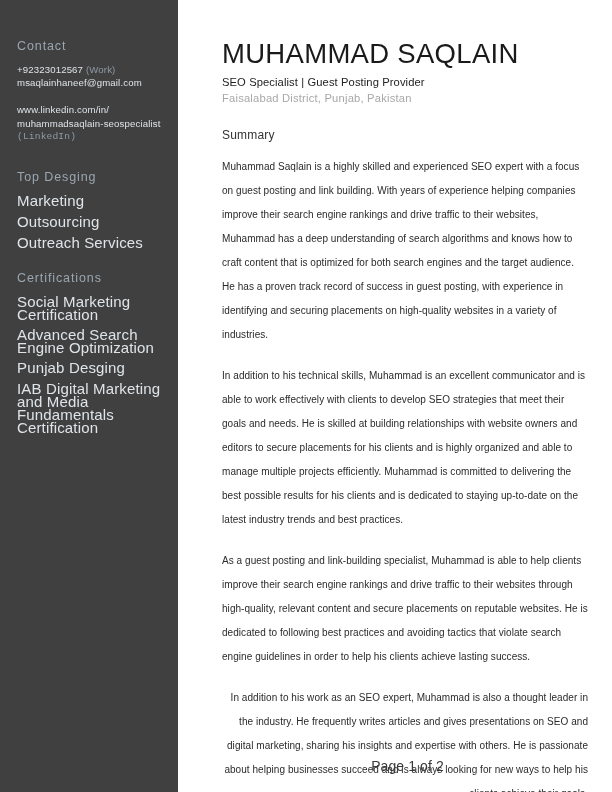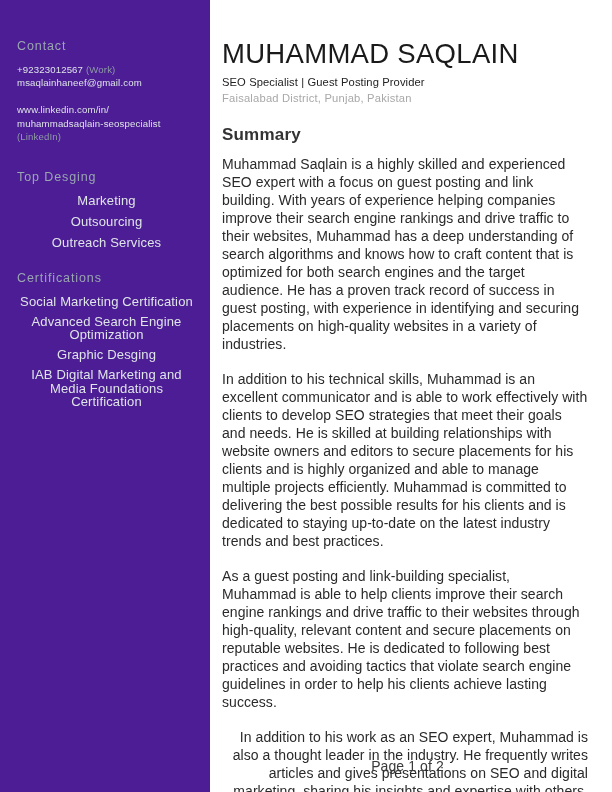--- a/index.html
+++ b/index.html
@@ -18,23 +18,23 @@
     width: 612px;
     height: 792px;
     background: #ffffff;
   }
 
   
   .sidebar {
     position: absolute;
     left: 0;
     top: 0;
-    width: 210px;
+    width: 178px;
     height: 792px;
-    background: #4c1d95;
+    background: #404040;
     box-sizing: border-box;
     padding: 38px 14px 0 17px;
   }
   .side-heading {
     color: #9aa6b0;
     font-size: 12.5px;
     letter-spacing: 0.9px;
     font-weight: 400;
     margin: 0 0 9px 0;
     line-height: 16px;
@@ -43,31 +43,31 @@
     margin-bottom: 14px;
   }
   .side-line {
     color: #dfe4e8;
     font-size: 9.6px;
     line-height: 13.2px;
     letter-spacing: 0.15px;
   }
   .side-line.muted {
     color: #8e9aa4;
+    font-family: Liberation Mono, monospace;
   }
   .side-inline-muted {
     color: #8e9aa4;
   }
   .side-item {
     color: #dfe4e8;
-    font-size: 13px;
+    font-size: 15px;
     line-height: 13.2px;
     letter-spacing: 0.15px;
     margin-bottom: 7px;
-    text-align: center;
   }
   .skills-list .side-item { margin-bottom: 8px; }
   .sect-gap-skills { margin-top: 26px; }
   .sect-gap-certs { margin-top: 20px; }
 
   
   .main {
     position: absolute;
     left: 222px;
     top: 0;
@@ -92,33 +92,33 @@
   }
   .location {
     margin: 2px 0 0 0;
     font-size: 11.2px;
     color: #a8a8a8;
     line-height: 14px;
     letter-spacing: 0.2px;
   }
   .section-title {
     margin: 21px 0 0 0;
-    font-size: 17px;
-    font-weight: 700;
+    font-size: 12px;
+    font-weight: 400;
     color: #333333;
     line-height: 18px;
     letter-spacing: 0.2px;
   }
   .summary-body {
     margin-top: 11px;
   }
   .summary-body p {
     margin: 0 0 17px 0;
-    font-size: 14px;
-    line-height: 18px;
+    font-size: 10px;
+    line-height: 24px;
     color: #2a2a2a;
     letter-spacing: 0.05px;
   }
   .summary-body p:last-child { margin-bottom: 0; text-align: right; }
 
   
   .footer {
     position: absolute;
     left: 203px;
     right: 0;
@@ -158,22 +158,22 @@
         <div class="side-item">Outsourcing</div>
         <div class="side-item">Outreach Services</div>
       </div>
     </div>
 
     <div class="side-section sect-gap-certs">
       <h2 class="side-heading">Certifications</h2>
       <div class="certs-list">
         <div class="side-item">Social Marketing Certification</div>
         <div class="side-item">Advanced Search Engine Optimization</div>
-        <div class="side-item">Graphic Desging</div>
-        <div class="side-item">IAB Digital Marketing and Media Foundations Certification</div>
+        <div class="side-item">Punjab Desging</div>
+        <div class="side-item">IAB Digital Marketing and Media Fundamentals Certification</div>
       </div>
     </div>
 
   </aside>
 
   <main class="main">
     <h1 class="name">MUHAMMAD SAQLAIN</h1>
     <div class="job-title">SEO Specialist | Guest Posting Provider</div>
     <div class="location">Faisalabad District, Punjab, Pakistan</div>
 

